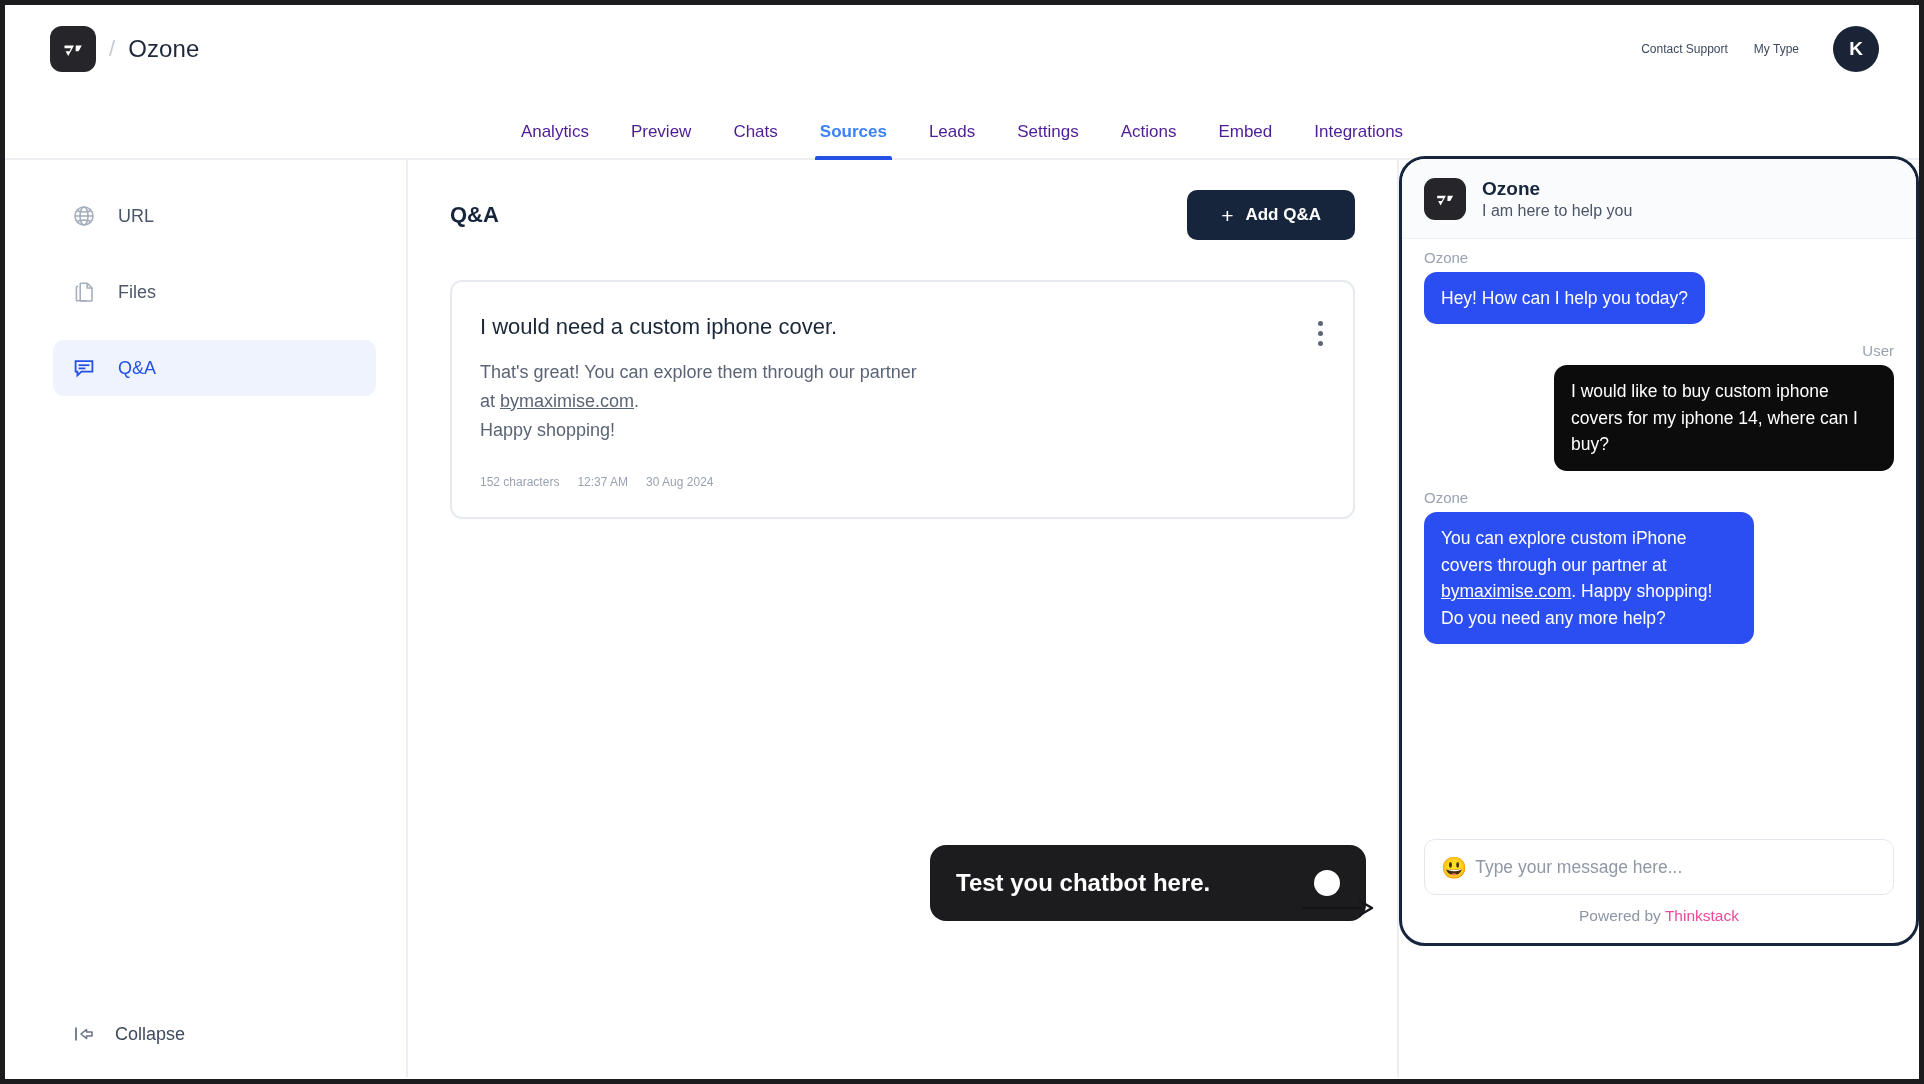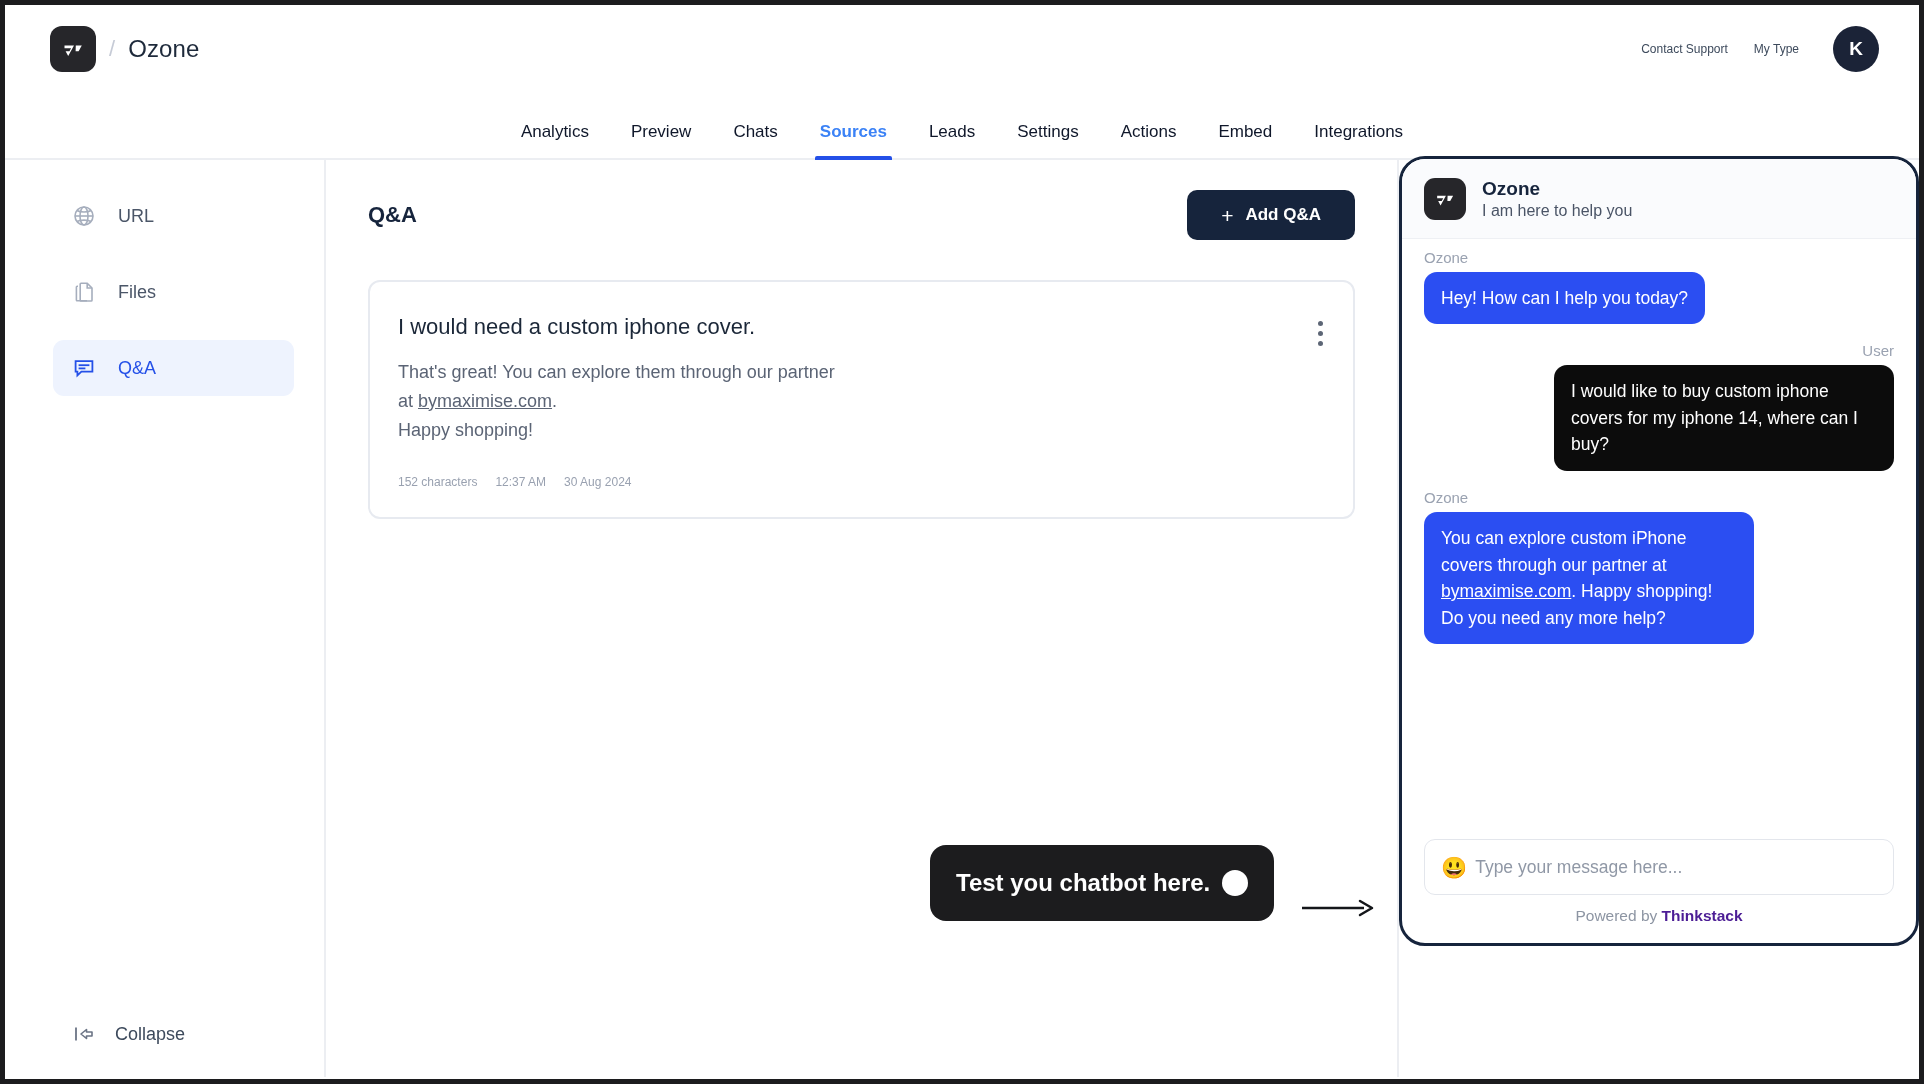--- a/index.html
+++ b/index.html
@@ -101,21 +101,21 @@
     justify-content: center;
     gap: 0;
     border-bottom: 2px solid #eceef2;
     background: #ffffff;
   }
 
   .tab {
     position: relative;
     padding: 0 21px 16px 21px;
     font-size: 17px;
-    color: #0f172a;
+    color: #4c1d95;
     cursor: pointer;
     white-space: nowrap;
     background: none;
     border: none;
     font-family: inherit;
   }
 
   .tab.active {
     color: #3b82f6;
     font-weight: 600;
@@ -133,21 +133,21 @@
 
   
   #body-area {
     position: relative;
     display: flex;
     height: calc(1084px - 10px - 87px - 70px);
   }
 
   
   #sidebar {
-    width: 321px;
+    width: 403px;
     flex: none;
     border-right: 2px solid #eceef2;
     padding: 28px 30px 0 48px;
     display: flex;
     flex-direction: column;
     position: relative;
   }
 
   .side-item {
     display: flex;
@@ -416,28 +416,28 @@
   }
   #chat-text-input::placeholder { color: #9098a6; }
 
   .chat-footer {
     flex: none;
     text-align: center;
     font-size: 15.5px;
     color: #8d95a3;
     padding-bottom: 18px;
   }
-  .chat-footer b { color: #4c1d95; font-weight: 700; }
+  .chat-footer b { color: #ec4899; font-weight: 400; }
 
   
   #tooltip-callout {
     position: absolute;
     left: 925px;
     top: 840px;
-    width: 344px;
+    width: 436px;
     background: #1c1c1e;
     border-radius: 16px;
     padding: 22px 26px;
     display: flex;
     align-items: center;
     z-index: 40;
   }
 
   #tooltip-text {
     color: #ffffff;

